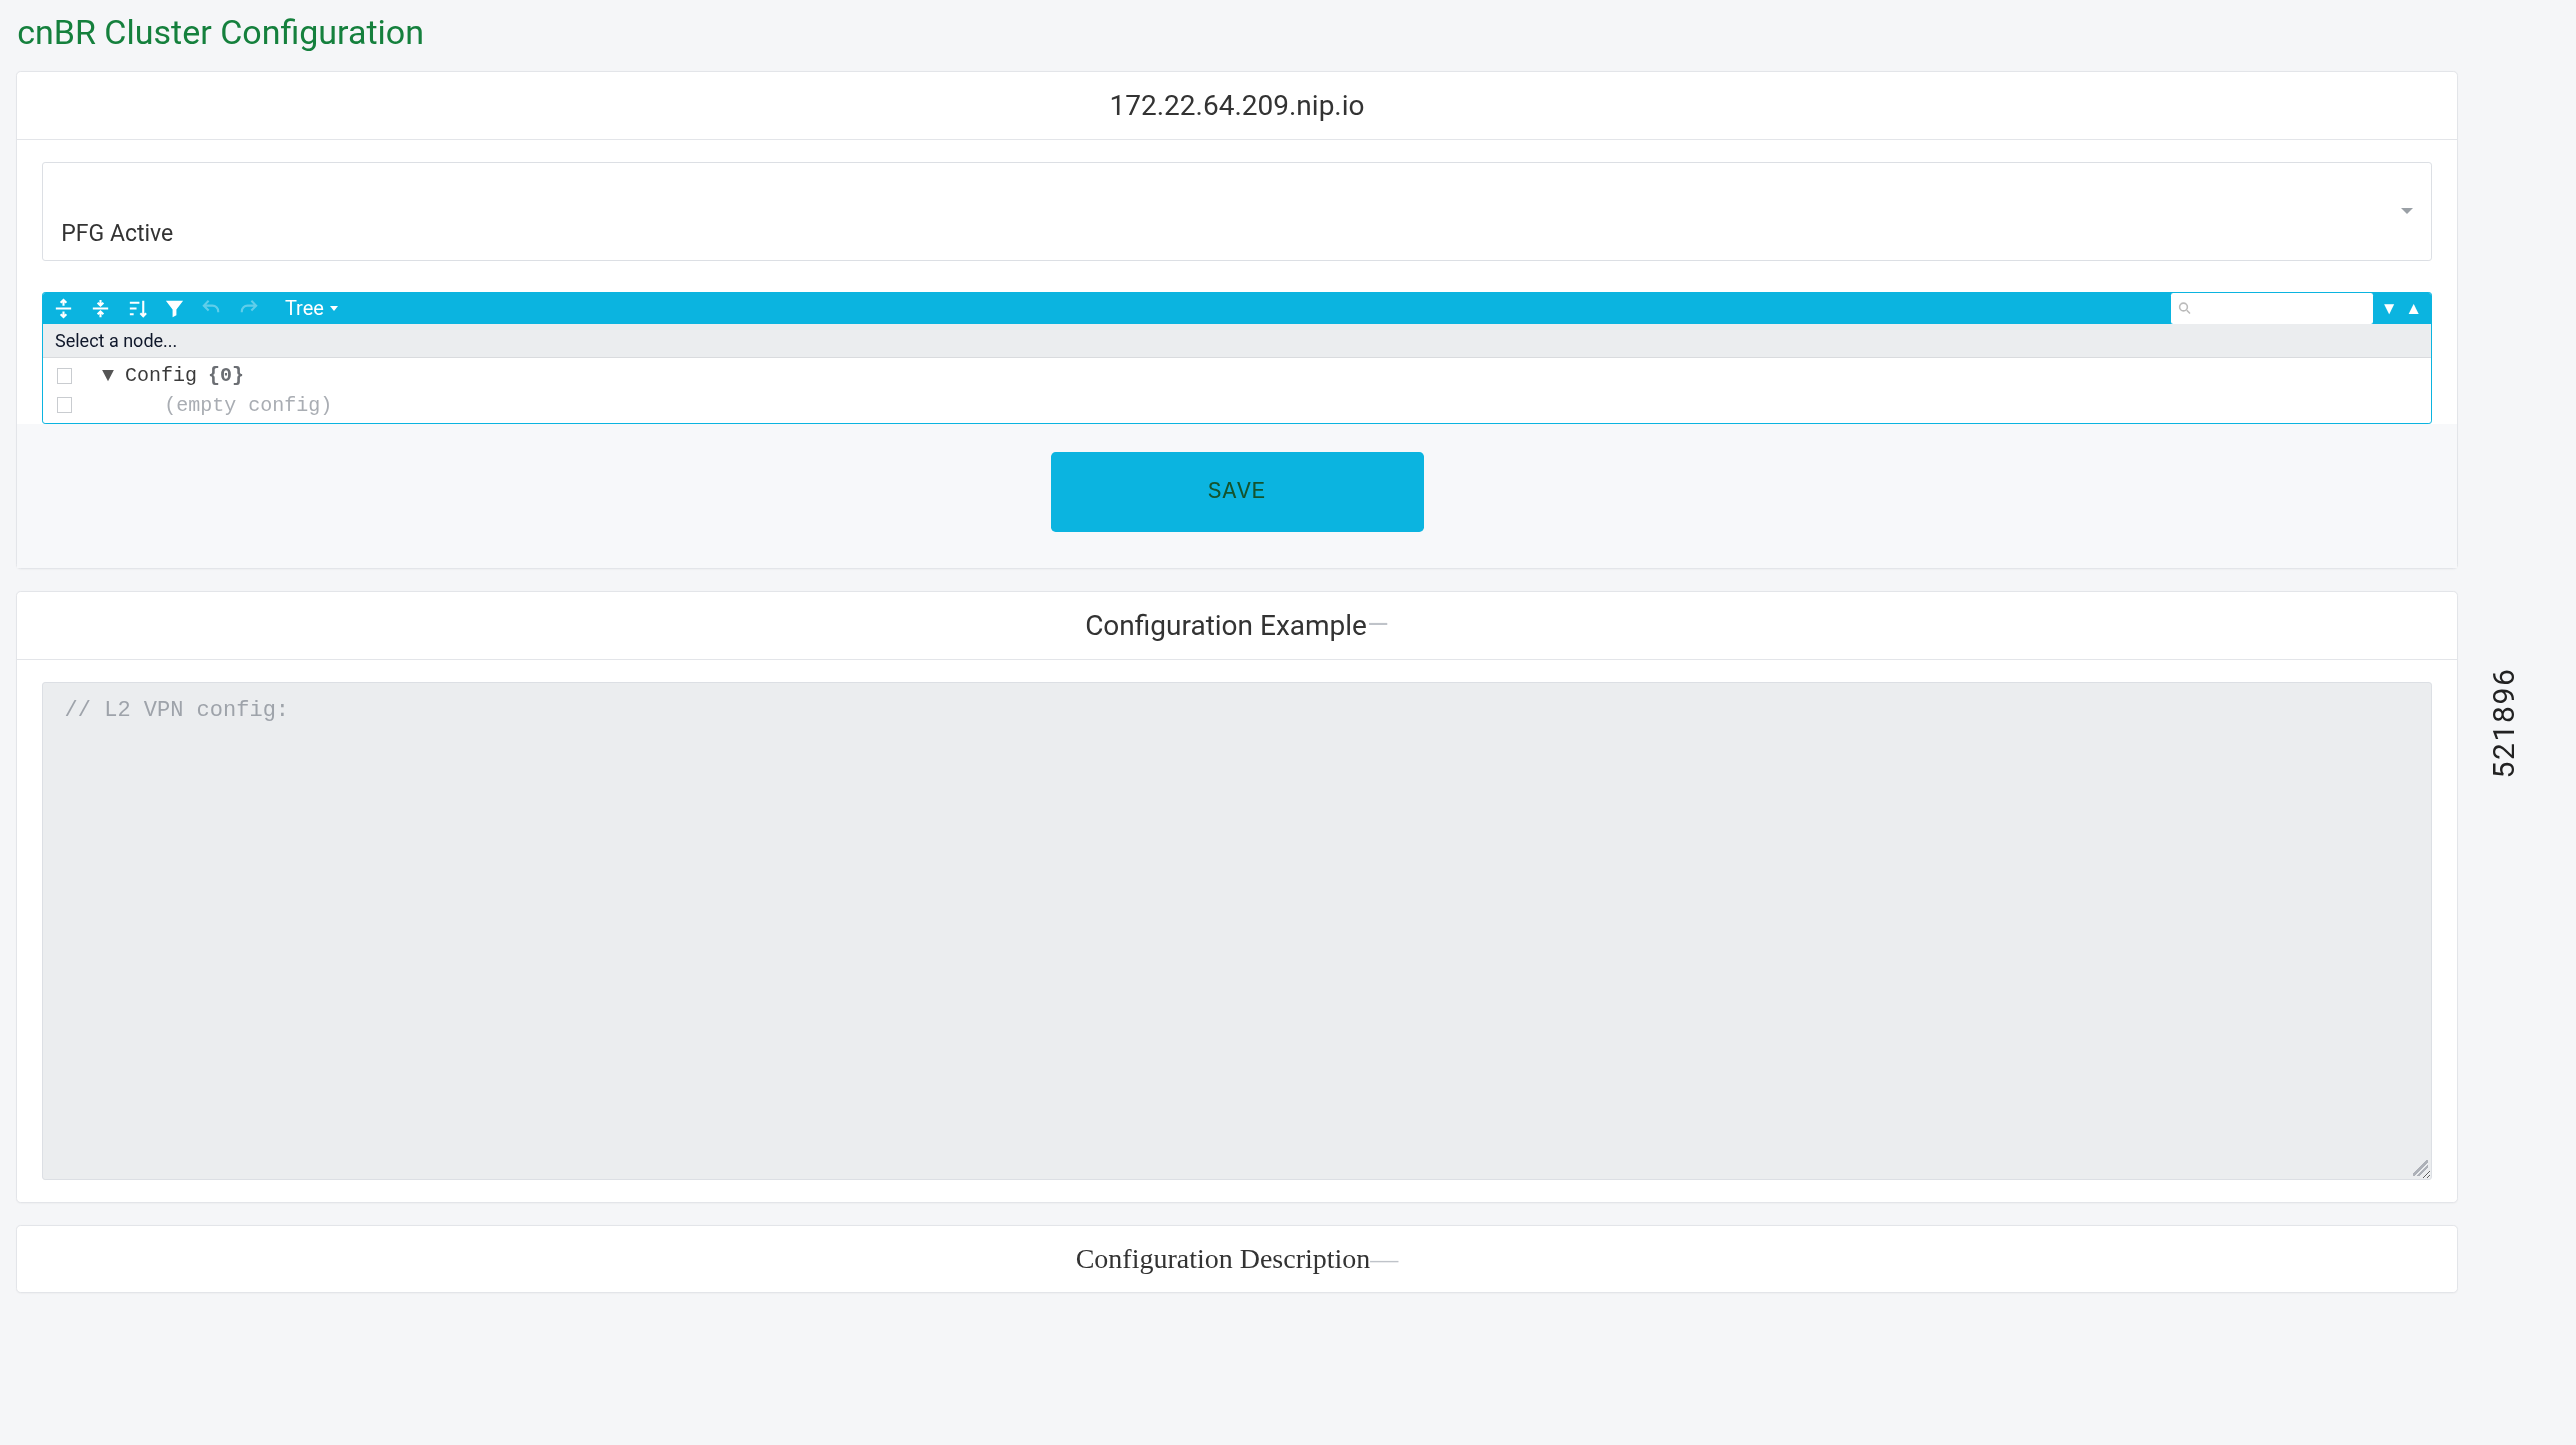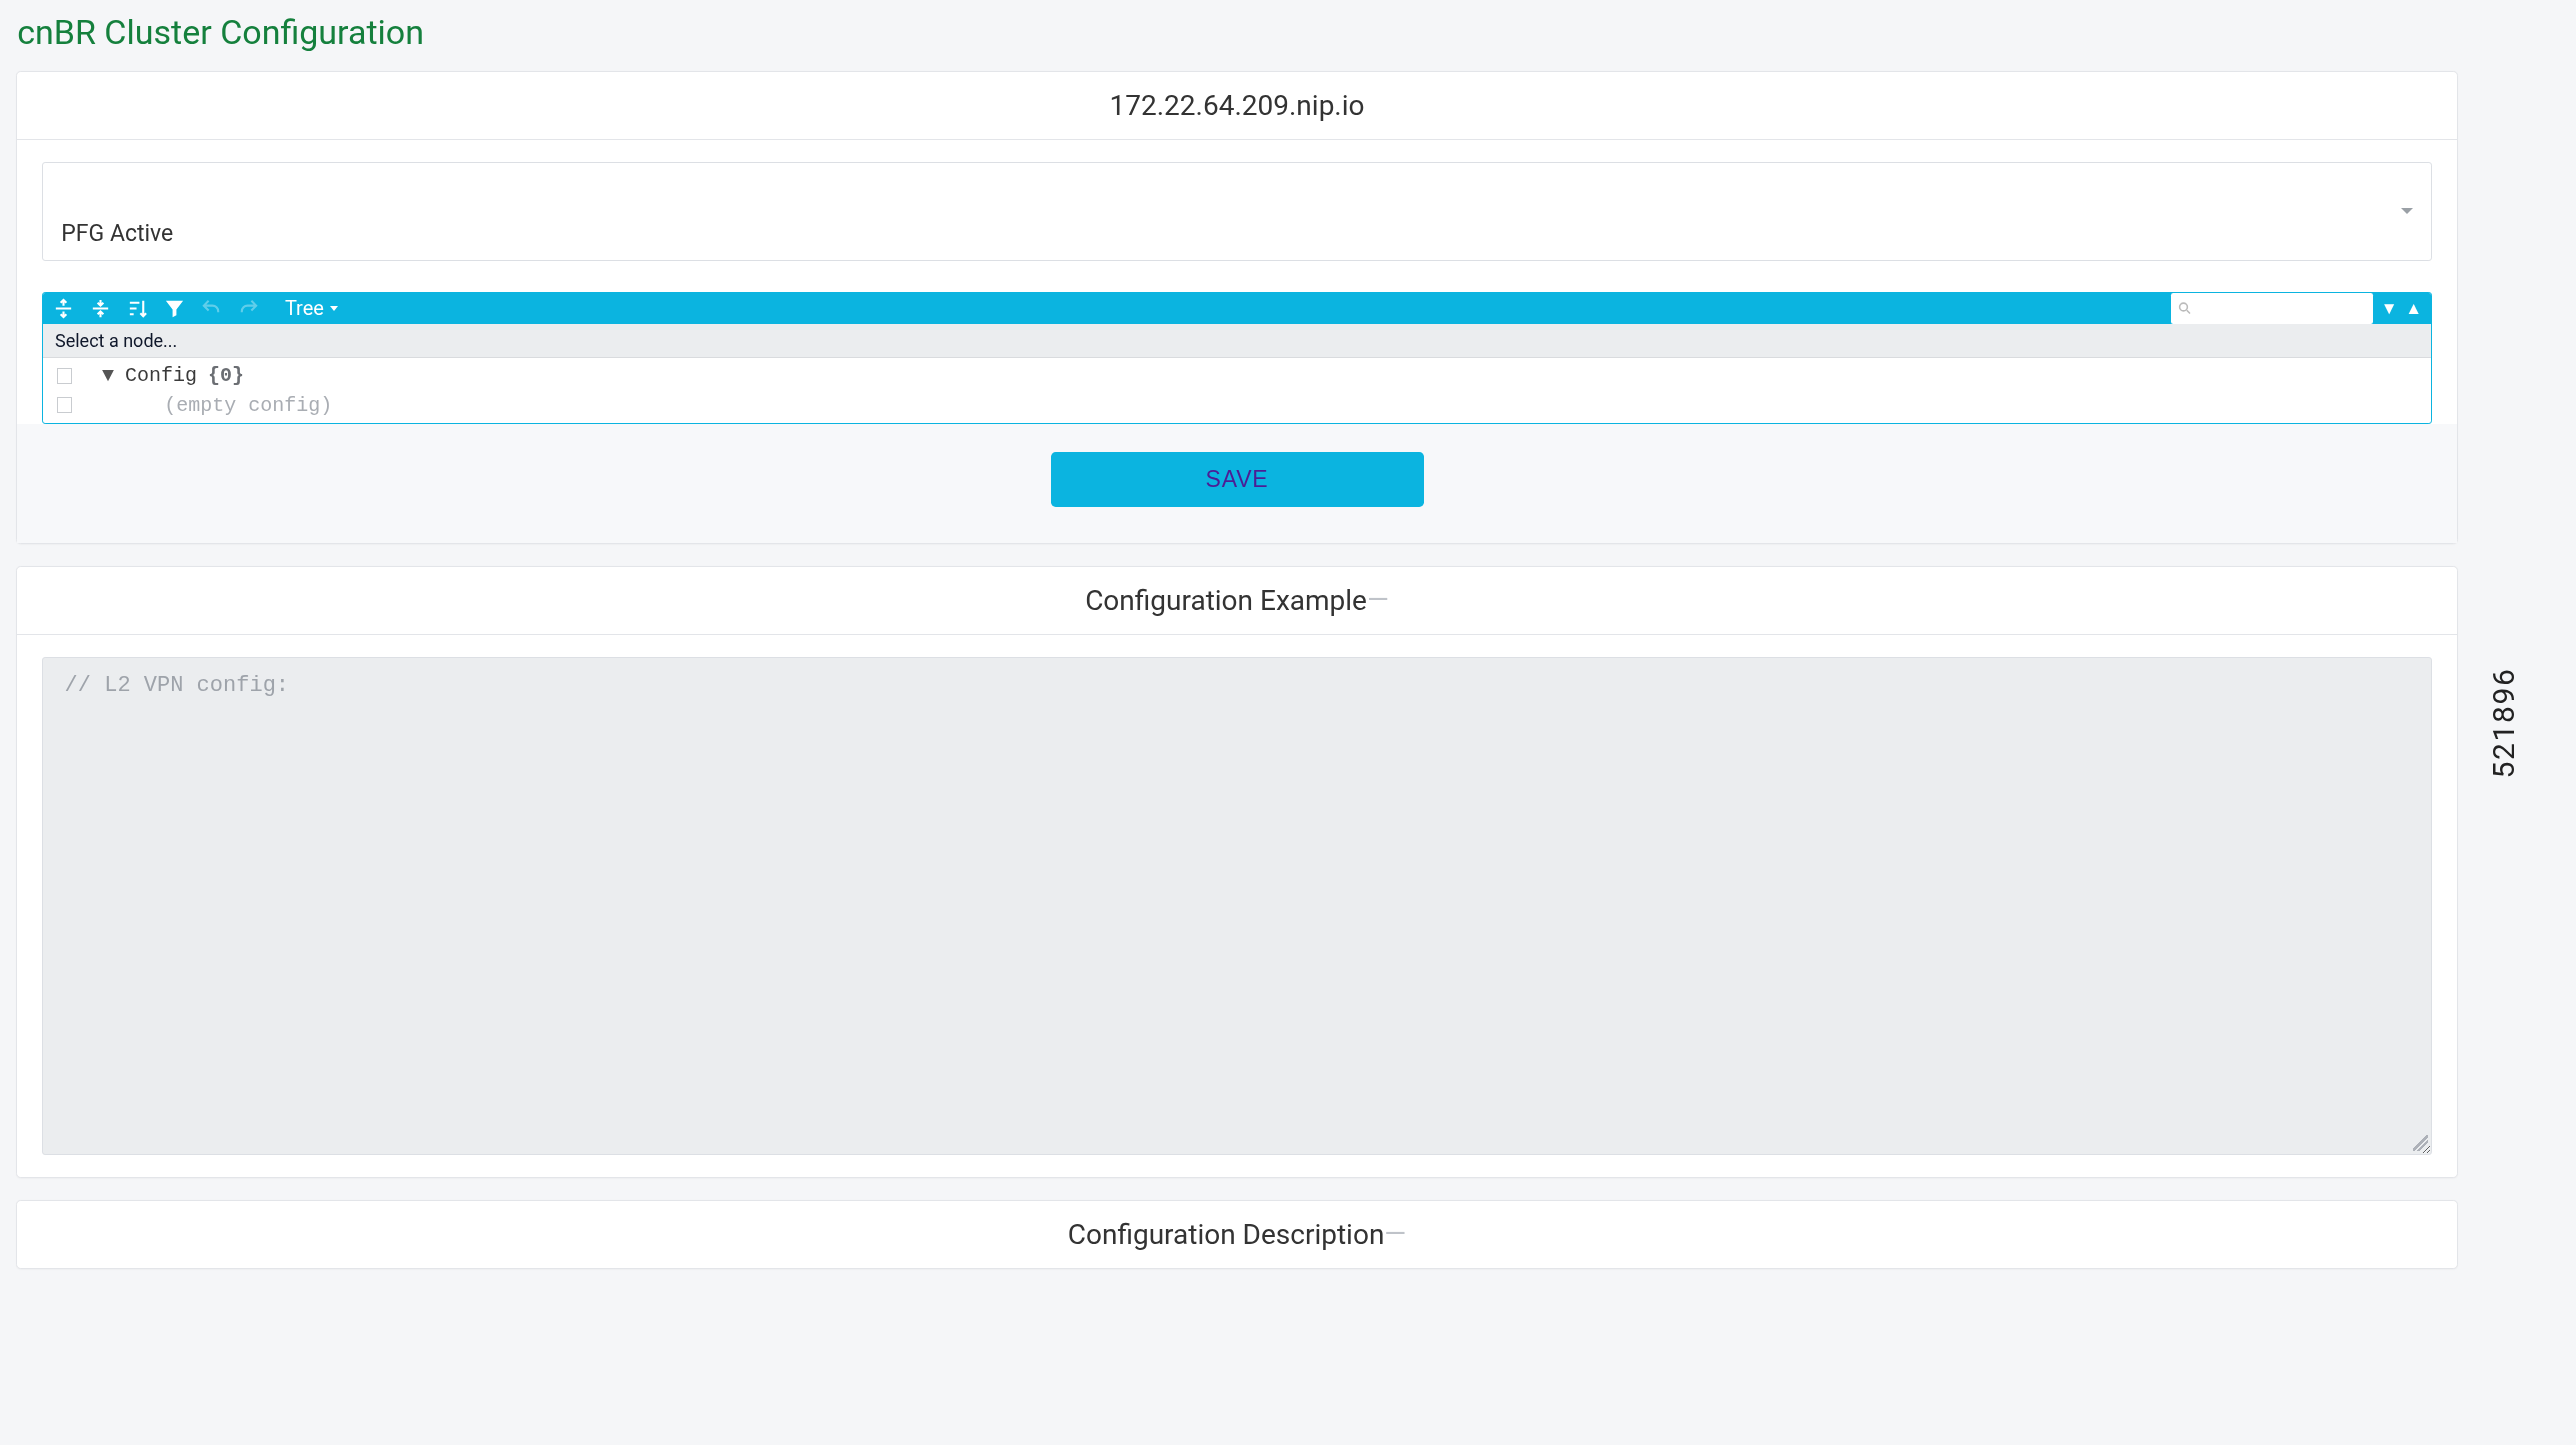--- a/index.html
+++ b/index.html
@@ -180,28 +180,29 @@
   .tree-brace { color: #6b6e73; font-weight: bold; }
   .tree-empty { color: #a9adb3; padding-left: 81px; }
 
   .save-row {
     display: flex;
     justify-content: center;
     padding: 28px 0 14px 0;
   }
   .btn-save {
     background: #0bb4e0;
-    color: #4c1d95;
+    color: #14532d;
     border: none;
     border-radius: 4.7px;
-    padding: 14px 0;
+    padding: 27px 0;
     width: 373px;
     font-size: 23px;
     letter-spacing: 0.8px;
     cursor: pointer;
+    font-family: Liberation Mono, monospace;
   }
 
   .example-area {
     background: #ebedef;
     border: 0.8px solid #dcdfe4;
     border-radius: 3.1px;
     width: 100%;
     min-height: 498px;
     padding: 15.6px 22px;
     font-family: "Menlo","Consolas","Courier New",monospace;
@@ -330,21 +331,21 @@
   <div class="card">
     <div class="card-header">
       <span>Configuration Example</span>
       <span class="collapse-icon">—</span>
     </div>
     <div class="card-body">
       <div class="example-area" style="position: relative;">// L2 VPN config:<div class="resize-grip"></div></div>
     </div>
   </div>
 
-  <div class="card" style="margin-bottom:0;">
+  <div class="card" style="margin-bottom:0;font-family:Liberation Serif, serif;">
     <div class="card-header" style="border-bottom:none;">
       <span>Configuration Description</span>
       <span class="collapse-icon">—</span>
     </div>
   </div>
 </div>
 
 <div class="side-number">521896</div>
 
 

